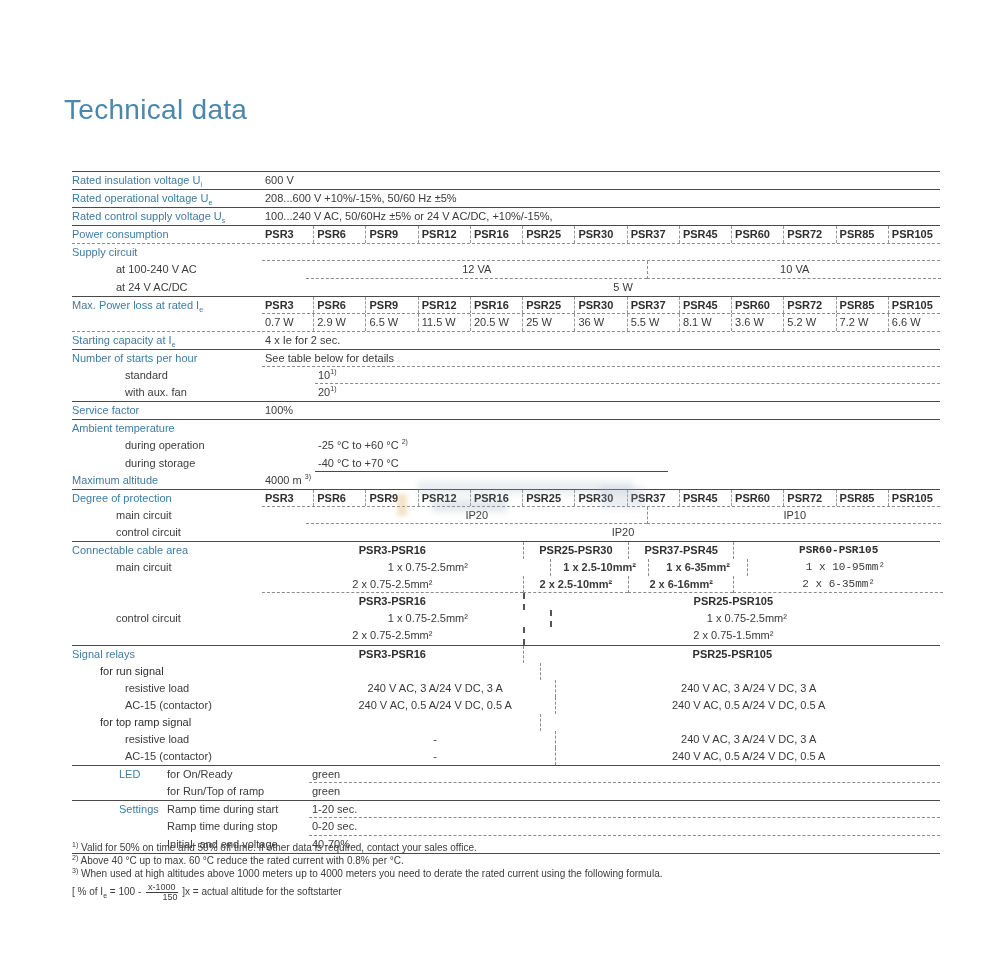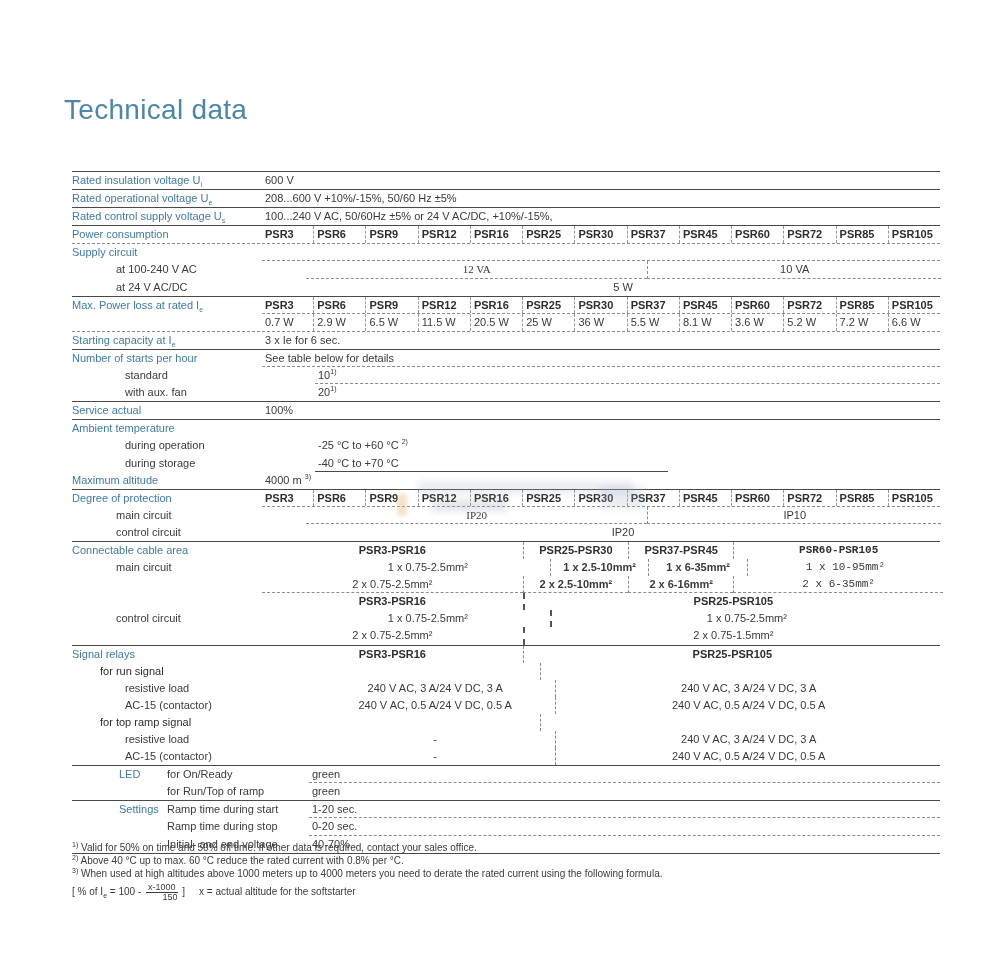--- a/index.html
+++ b/index.html
@@ -32,36 +32,36 @@
   .bb-dash{border-bottom:1px dashed #8c8c8c;justify-content:space-between;}
   .cells13{flex:1;display:flex;}
   .cells13 .cell{flex:1 1 0;padding-left:3px;border-left:1px dashed #999;overflow:hidden;}
   .cells13 .cell:first-child{border-left:none;}
   .cells13.hdr .cell{font-weight:bold;color:#2f2f2f;}
   .g{text-align:center;overflow:hidden;}
   .g2{flex:0 0 15.385%;font-weight:bold;}
   .g4{flex:0 0 30.77%;font-family:Liberation Mono, monospace;}
   .g5{flex:0 0 38.46%;}
   .g6{flex:0 0 46.15%;}
-  .g7{flex:0 0 53.85%;font-family:Liberation Serif, serif;}
+  .g7{flex:0 0 53.85%;}
   .g8{flex:0 0 61.54%;}
   .gfull{flex:1;text-align:center;}
   .vl-dash{border-left:1px dashed #8c8c8c;}
   .vl-dash2{border-left:2px dashed #555;}
   .boldtxt{font-weight:bold;color:#2f2f2f;}
   sub{font-size:7px;}
   sup{font-size:7px;vertical-align:super;line-height:0;}
   .storage-span{flex:0 0 350px;border-bottom:1px solid #4a4a4a;padding-left:3px;}
   .footnotes{position:absolute;left:72px;top:841px;width:870px;font-size:10px;color:#3c3c3c;}
   .fn{line-height:13px;white-space:nowrap;}
   .formula{margin-top:2px;height:20px;line-height:20px;}
   .frac{display:inline-block;vertical-align:-5px;text-align:right;font-size:9px;line-height:9px;margin:0 2px;}
   .frac .num{display:block;border-bottom:1px solid #3c3c3c;padding:0 2px;}
   .frac .den{display:block;}
-  .fx{margin-left:14px;}
+  .fx{margin-left:0;}
   .wm{position:absolute;pointer-events:none;}
 </style>
 </head>
 <body>
 
 <div class="page-title">Technical data</div>
 
 <div class="datatable">
 
   <div class="t-row bb-solid">
@@ -155,21 +155,21 @@
       <div class="cell">3.6 W</div>
       <div class="cell">5.2 W</div>
       <div class="cell">7.2 W</div>
       <div class="cell">6.6 W</div>
     </div>
   </div>
 
   <div class="t-row bb-solid">
     <div class="lbl"><span>Starting capacity at I</span><sub>e</sub></div>
     <div class="val">
-        <span class="val-text">3 x Ie for 6 sec.</span>
+        <span class="val-text">4 x Ie for 2 sec.</span>
       </div>
   </div>
 
   <div class="t-row">
     <div class="lbl"><span>Number of starts per hour</span></div>
     <div class="val bb-dash">
         <span class="val-text">See table below for details</span>
       </div>
   </div>
   <div class="t-row">
@@ -179,21 +179,21 @@
       </div>
   </div>
   <div class="t-row bb-solid">
     <div class="lbl dark i3"><span>with aux. fan</span></div>
     <div class="val">
         <span class="val-text"><span>20</span><sup>1)</sup></span>
       </div>
   </div>
 
   <div class="t-row bb-solid">
-    <div class="lbl"><span>Service actual</span></div>
+    <div class="lbl"><span>Service factor</span></div>
     <div class="val">
         <span class="val-text">100%</span>
       </div>
   </div>
 
   <div class="t-row">
     <div class="lbl"><span>Ambient temperature</span></div>
     <div class="val"></div>
   </div>
   <div class="t-row">

